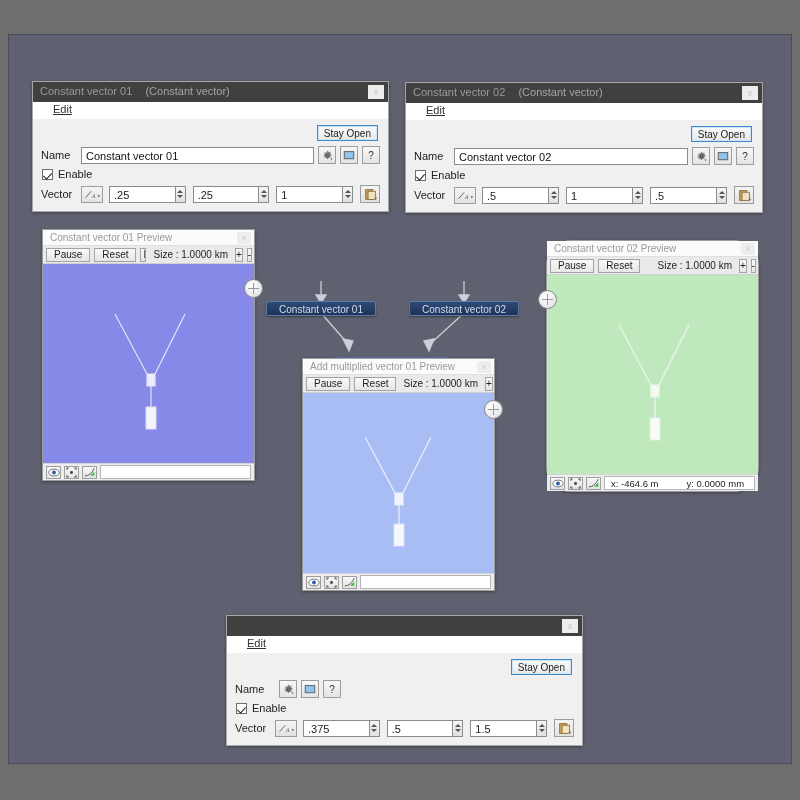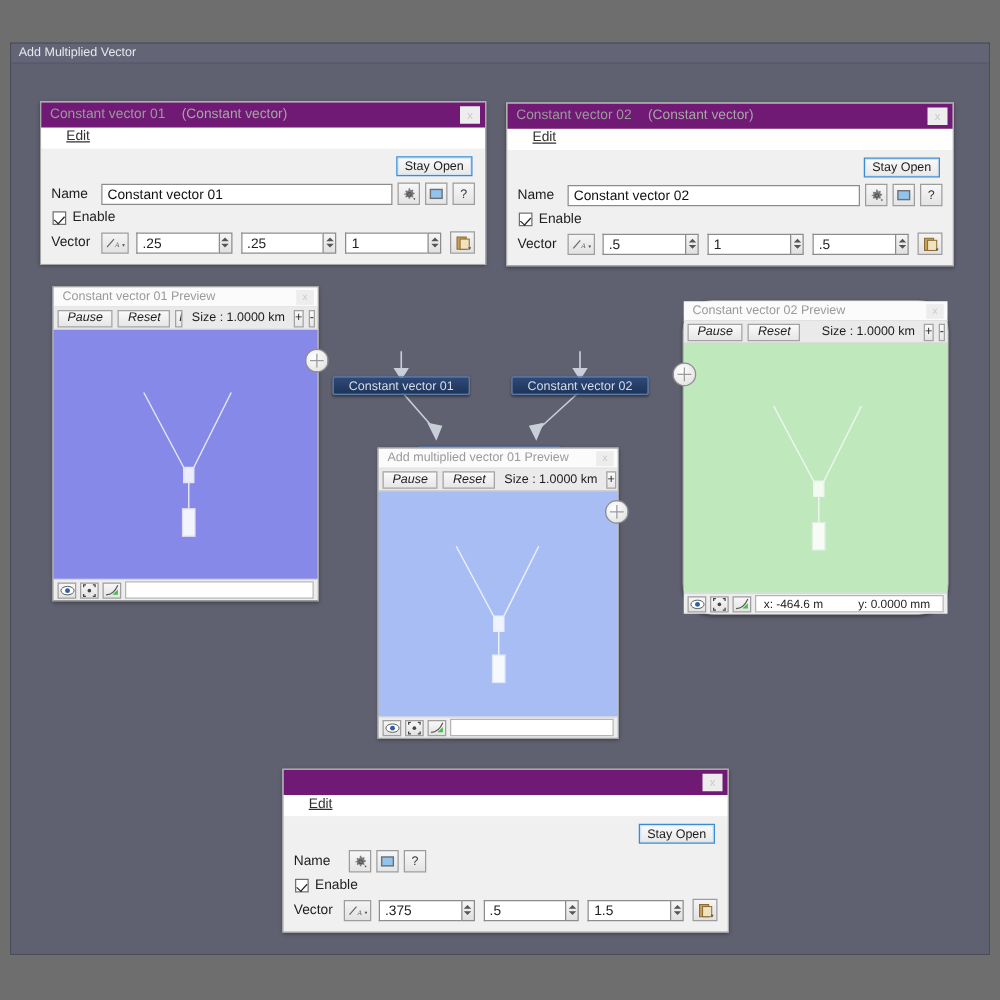--- a/index.html
+++ b/index.html
@@ -23,21 +23,21 @@
   }
   .app-canvas{ position:absolute; inset:16px 0 0 0; background:#5f6170; }
 
   
   .panel{
     position:absolute; background:#f0f0f0;
     border:1px solid #a8a8a8;
     box-shadow:0 1px 3px rgba(0,0,0,.35);
   }
   .panel-head{
-    height:20px; background:#701a75; position:relative;
+    height:20px; background:#404040; position:relative;
     padding:3px 4px 0 7px; color:#9a9a9a; font-size:11px; white-space:nowrap;
   }
   .panel-head .sub{ color:#a5a5a5; margin-left:10px; }
   .panel-close{
     position:absolute; right:4px; top:3px; width:16px; height:14px;
     background:#ededed; color:#c9c9c9; font-size:9px; text-align:center;
     line-height:14px;
   }
   .menubar{
     height:17px; background:#ffffff; padding:1px 0 0 8px; color:#303030;
@@ -120,21 +120,20 @@
     background:#ededed; color:#c9c9c9; font-size:8px; text-align:center; line-height:12px;
   }
   .pv-toolbar{
     height:18px; background:#eaeaea; display:flex; align-items:center;
     gap:4px; padding:0 3px; overflow:hidden; border-bottom:1px solid #cfcfcf;
   }
   .tb-btn{
     background:linear-gradient(#fafafa,#e6e6e6); border:1px solid #a3a3a3;
     font-size:10px; padding:0 7px; height:14px; line-height:12px; color:#1d1d1d;
     white-space:nowrap;
-    font-style:italic;
   }
   .tb-size{ font-size:10px; color:#1d1d1d; white-space:nowrap; padding:0 3px; }
   .tb-sm{
     width:13px; height:14px; background:linear-gradient(#fafafa,#e6e6e6);
     border:1px solid #a3a3a3; font-size:10px; line-height:12px; text-align:center; color:#222;
   }
   .pv-canvas{ position:relative; overflow:hidden; }
   .pv-status{
     height:17px; background:#ededed; display:flex; align-items:center;
     gap:3px; padding:0 3px; overflow:hidden; border-top:1px solid #d4d4d4;
@@ -167,23 +166,20 @@
     border:1px solid #5b7aa8; border-radius:2px;
     color:#d3dcec; font-size:10px; text-align:center;
     box-shadow:0 1px 2px rgba(0,0,0,.4);
   }
   .nodesvg{ position:absolute; left:0; top:0; pointer-events:none; }
 </style>
 </head>
 <body>
 
 <div class="app-window">
-  <div class="app-titlebar">
-    <span>Add Multiplied Vector</span>
-  </div>
 
   <div class="app-canvas">
 
     <svg class="nodesvg" width="784" height="714">
       <g stroke="#c9cfd8" stroke-width="1.3" fill="#c9cfd8">
 
         <line x1="312" y1="230" x2="312" y2="245"></line>
         <polygon points="307,244 317,244 312,252"></polygon>
         <line x1="455" y1="230" x2="455" y2="245"></line>
         <polygon points="450,244 460,244 455,252"></polygon>

